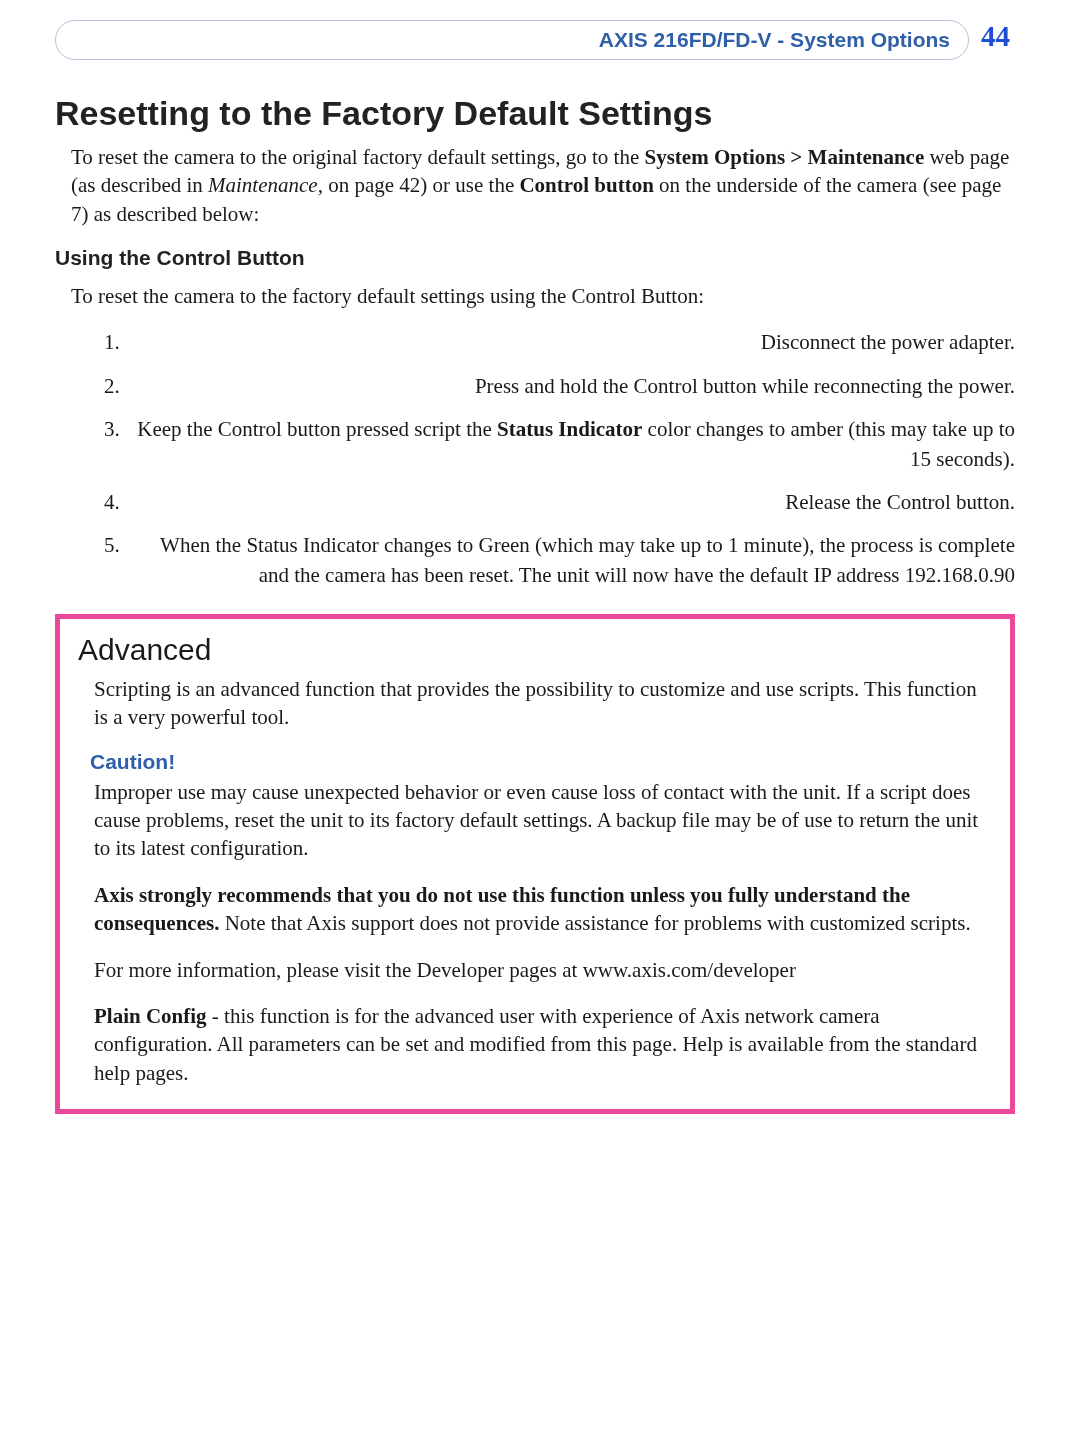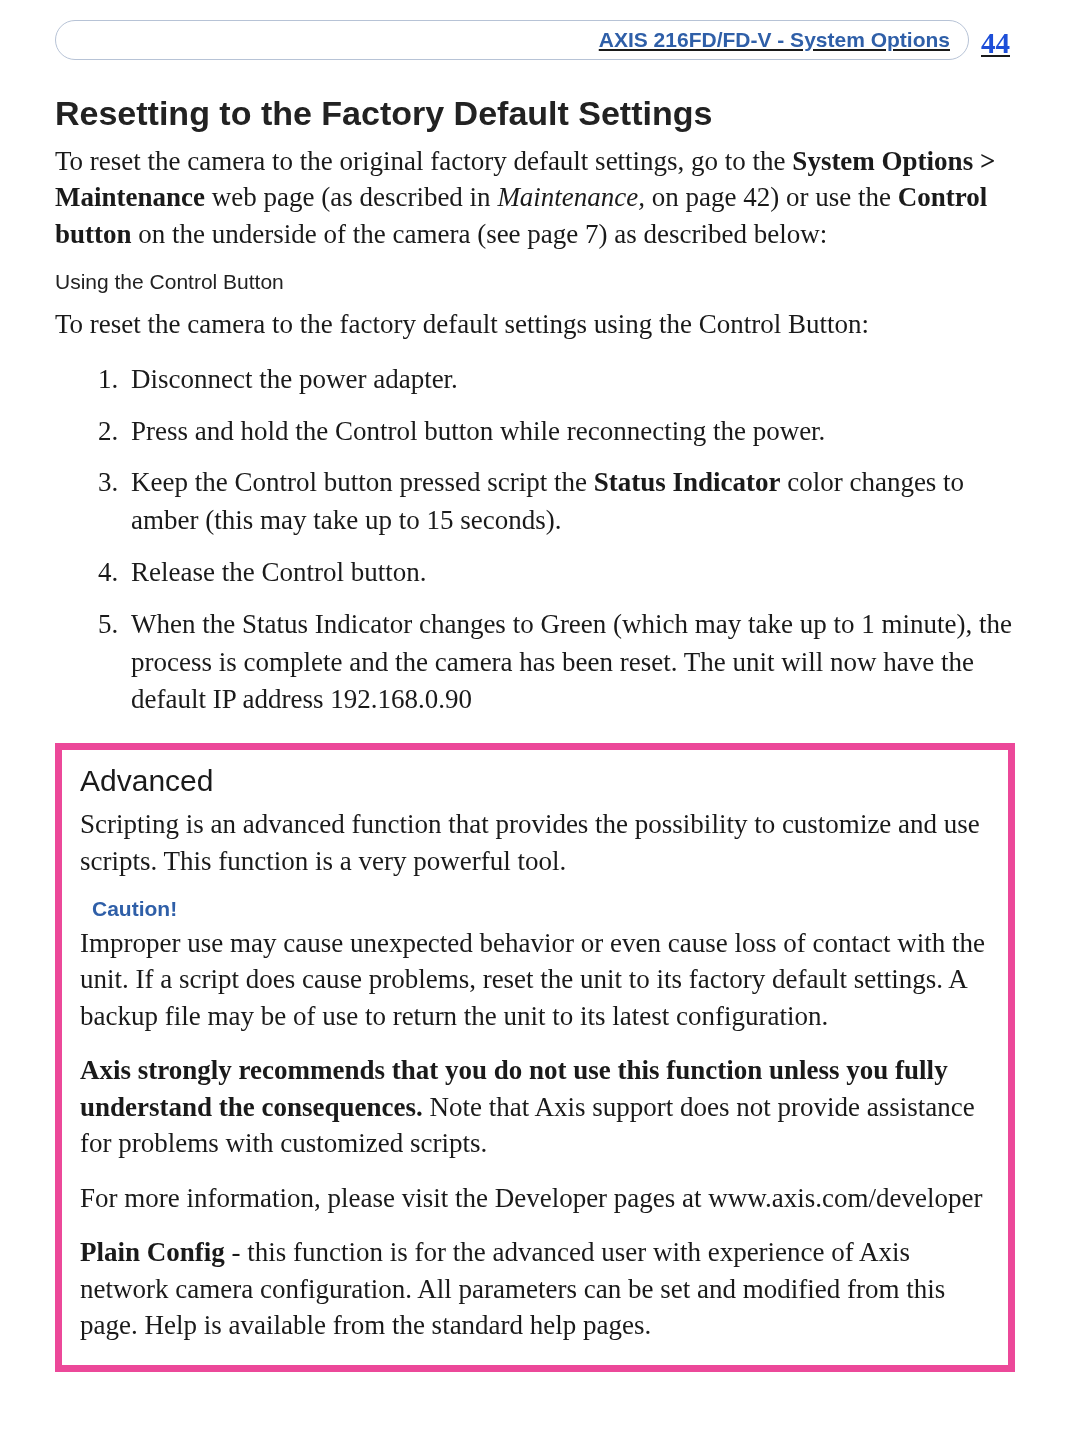--- a/index.html
+++ b/index.html
@@ -11,25 +11,24 @@
     width: 1080px;
   }
   .page {
     box-sizing: border-box;
     width: 1080px;
     min-height: 1430px;
     padding: 20px 65px 40px 55px;
   }
   .header-row {
     display: flex;
-    align-items: flex-end;
+    align-items: flex-start;
     justify-content: flex-end;
     gap: 12px;
     margin-bottom: 34px;
-    text-decoration: underline;
   }
   .header-pill {
     flex: 1;
     border: 1px solid #b7c3d6;
     border-radius: 22px;
     height: 38px;
     display: flex;
     align-items: center;
     justify-content: flex-end;
     padding: 0 18px;
@@ -47,45 +46,46 @@
     text-align: left;
   }
   h1.section-title {
     font-family: "Trebuchet MS", "Segoe UI", sans-serif;
     font-weight: 700;
     font-size: 34px;
     margin: 0 0 10px 0;
     color: #222;
   }
   p.body {
-    font-size: 27px;
+    font-size: 21px;
     line-height: 1.35;
-    margin: 0 0 18px 0;
+    margin: 0 0 18px 16px;
   }
   .b { font-weight: 700; }
   .i { font-style: italic; }
   h3.sub {
     font-family: "Trebuchet MS", "Segoe UI", sans-serif;
-    font-weight: 400;
+    font-weight: 700;
     font-size: 21px;
     margin: 0 0 12px 0;
     color: #222;
   }
   ol.steps {
-    font-size: 27px;
+    font-size: 21px;
     line-height: 1.4;
     padding-left: 70px;
     margin: 0 0 24px 0;
+    text-align: right;
   }
   ol.steps li {
     padding-left: 6px;
     margin-bottom: 14px;
   }
   .advanced-box {
-    border: 7px solid #ec4899;
+    border: 5px solid #ec4899;
     padding: 14px 18px 22px 18px;
     margin-top: 18px;
   }
   .advanced-box h2 {
     font-family: "Trebuchet MS", "Segoe UI", sans-serif;
     font-weight: 500;
     font-size: 30px;
     margin: 0 0 8px 0;
   }
   .caution {

